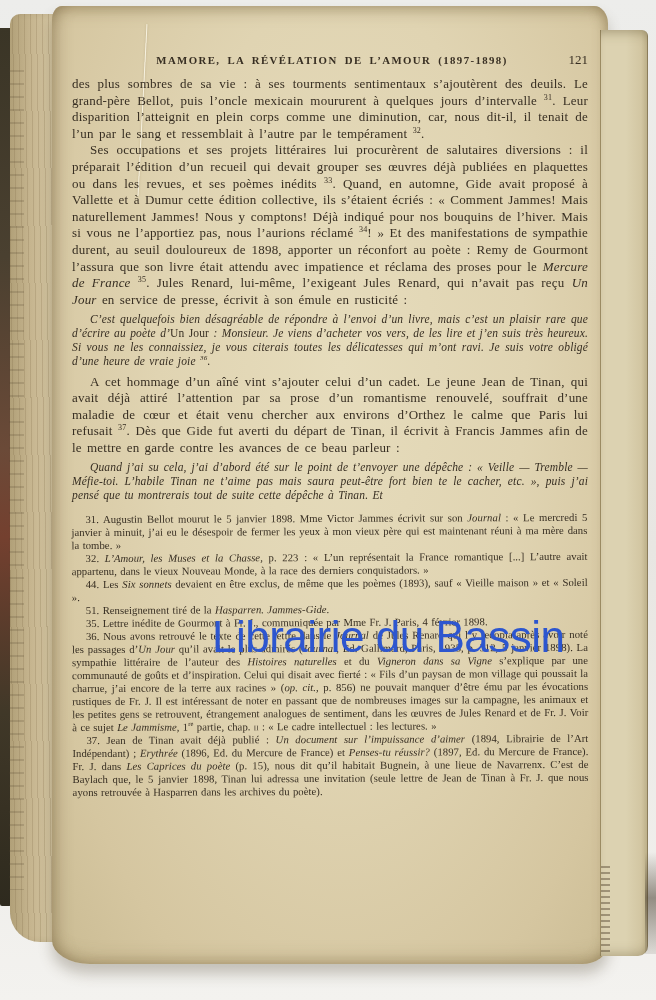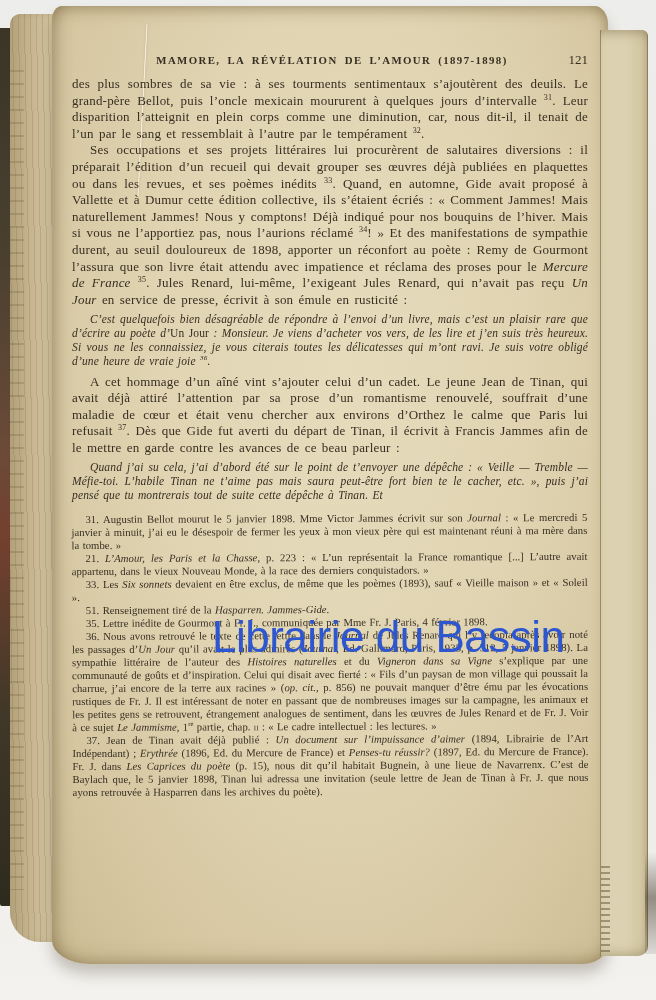--- a/index.html
+++ b/index.html
@@ -130,22 +130,22 @@
     </div>
 
     <p class="para"><span>des plus sombres de sa vie : à ses tourments sentimentaux s’ajoutèrent des deuils. Le grand-père Bellot, puis l’oncle mexicain moururent à quelques jours d’intervalle </span><span class="sup">31</span><span>. Leur disparition l’atteignit en plein corps comme une diminution, car, nous dit-il, il tenait de l’un par le sang et ressemblait à l’autre par le tempérament </span><span class="sup">32</span><span>.</span></p>
     <p class="para indent"><span>Ses occupations et ses projets littéraires lui procurèrent de salutaires diversions : il préparait l’édition d’un recueil qui devait grouper ses œuvres déjà publiées en plaquettes ou dans les revues, et ses poèmes inédits </span><span class="sup">33</span><span>. Quand, en automne, Gide avait proposé à Vallette et à Dumur cette édition collective, ils s’étaient écriés : « Comment Jammes! Mais naturellement Jammes! Nous y comptons! Déjà indiqué pour nos bouquins de l’hiver. Mais si vous ne l’apportiez pas, nous l’aurions réclamé </span><span class="sup">34</span><span>! » Et des manifestations de sympathie durent, au seuil douloureux de 1898, apporter un réconfort au poète : Remy de Gourmont l’assura que son livre était attendu avec impatience et réclama des proses pour le </span><span class="it">Mercure de France</span><span> </span><span class="sup">35</span><span>. Jules Renard, lui-même, l’exigeant Jules Renard, qui n’avait pas reçu </span><span class="it">Un Jour</span><span> en service de presse, écrivit à son émule en rusticité :</span></p>
     <p class="para quote indent"><span>C’est quelquefois bien désagréable de répondre à l’envoi d’un livre, mais c’est un plaisir rare que d’écrire au poète d’</span><span class="rm">Un Jour</span><span> : Monsieur. Je viens d’acheter vos vers, de les lire et j’en suis très heureux. Si vous ne les connaissiez, je vous citerais toutes les délicatesses qui m’ont ravi. Je suis votre obligé d’une heure de vraie joie </span><span class="sup">36</span><span>.</span></p>
     <p class="para indent"><span>A cet hommage d’un aîné vint s’ajouter celui d’un cadet. Le jeune Jean de Tinan, qui avait déjà attiré l’attention par sa prose d’un romantisme renouvelé, souffrait d’une maladie de cœur et était venu chercher aux environs d’Orthez le calme que Paris lui refusait </span><span class="sup">37</span><span>. Dès que Gide fut averti du départ de Tinan, il écrivit à Francis Jammes afin de le mettre en garde contre les avances de ce beau parleur :</span></p>
     <p class="para quote indent"><span>Quand j’ai su cela, j’ai d’abord été sur le point de t’envoyer une dépêche : « Veille — Tremble — Méfie-toi. L’habile Tinan ne t’aime pas mais saura peut-être fort bien te le cacher, etc. », puis j’ai pensé que tu montrerais tout de suite cette dépêche à Tinan. Et</span></p>
 
     <div class="fns">
       <p class="fn"><span>31. Augustin Bellot mourut le 5 janvier 1898. Mme Victor Jammes écrivit sur son </span><span class="it">Journal</span><span> : « Le mercredi 5 janvier à minuit, j’ai eu le désespoir de fermer les yeux à mon vieux père qui est maintenant réuni à ma mère dans la tombe. »</span></p>
-      <p class="fn"><span>21. </span><span class="it">L’Amour, les Paris et la Chasse</span><span>, p. 223 : « L’un représentait la France romantique [...] L’autre avait appartenu, dans le vieux Nouveau Monde, à la race des derniers conquistadors. »</span></p>
-      <p class="fn"><span>33. Les </span><span class="it">Six sonnets</span><span> devaient en être exclus, de même que les poèmes (1893), sauf « Vieille maison » et « Soleil ».</span></p>
+      <p class="fn"><span>32. </span><span class="it">L’Amour, les Muses et la Chasse</span><span>, p. 223 : « L’un représentait la France romantique [...] L’autre avait appartenu, dans le vieux Nouveau Monde, à la race des derniers conquistadors. »</span></p>
+      <p class="fn"><span>44. Les </span><span class="it">Six sonnets</span><span> devaient en être exclus, de même que les poèmes (1893), sauf « Vieille maison » et « Soleil ».</span></p>
       <p class="fn"><span>51. Renseignement tiré de la </span><span class="it">Hasparren. Jammes-Gide.</span></p>
       <p class="fn"><span>35. Lettre inédite de Gourmont à Fr. J., communiquée par Mme Fr. J. Paris, 4 février 1898.</span></p>
       <p class="fn"><span>36. Nous avons retrouvé le texte de cette lettre dans le </span><span class="it">Journal</span><span> de Jules Renard qui l’y recopia après avoir noté les passages d’</span><span class="it">Un Jour</span><span> qu’il avait le plus admirés (</span><span class="it">Journal</span><span>, Ed. Gallimard, Paris, 1935, p. 312, 5 janvier 1898). La sympathie littéraire de l’auteur des </span><span class="it">Histoires naturelles</span><span> et du </span><span class="it">Vigneron dans sa Vigne</span><span> s’explique par une communauté de goûts et d’inspiration. Celui qui disait avec fierté : « Fils d’un paysan de mon village qui poussait la charrue, j’ai encore de la terre aux racines » (</span><span class="it">op. cit.</span><span>, p. 856) ne pouvait manquer d’être ému par les évocations rustiques de Fr. J. Il est intéressant de noter en passant que de nombreuses images sur la campagne, les animaux et les petites gens se retrouvent, étrangement analogues de sentiment, dans les œuvres de Jules Renard et de Fr. J. Voir à ce sujet </span><span class="it">Le Jammisme</span><span>, 1</span><span class="sup">re</span><span> partie, chap. </span><span class="sc">ii</span><span> : « Le cadre intellectuel : les lectures. »</span></p>
       <p class="fn"><span>37. Jean de Tinan avait déjà publié : </span><span class="it">Un document sur l’impuissance d’aimer</span><span> (1894, Librairie de l’Art Indépendant) ; </span><span class="it">Erythrée</span><span> (1896, Ed. du Mercure de France) et </span><span class="it">Penses-tu réussir?</span><span> (1897, Ed. du Mercure de France). Fr. J. dans </span><span class="it">Les Caprices du poète</span><span> (p. 15), nous dit qu’il habitait Bugnein, à une lieue de Navarrenx. C’est de Baylach que, le 5 janvier 1898, Tinan lui adressa une invitation (seule lettre de Jean de Tinan à Fr. J. que nous ayons retrouvée à Hasparren dans les archives du poète).</span></p>
     </div>
   </div>
 
   <div class="watermark" style="color: rgb(45, 86, 207);">Librairie du Bassin</div>
 
 </div>

